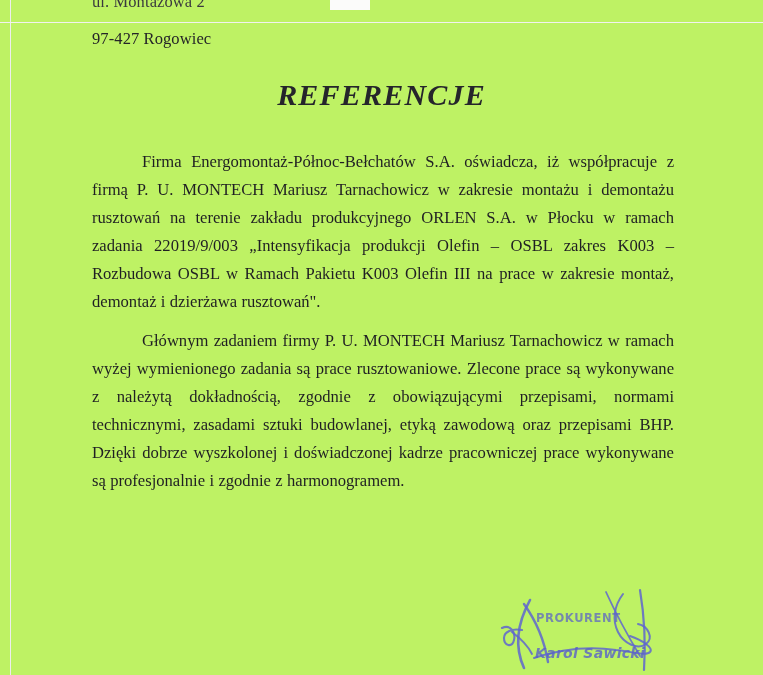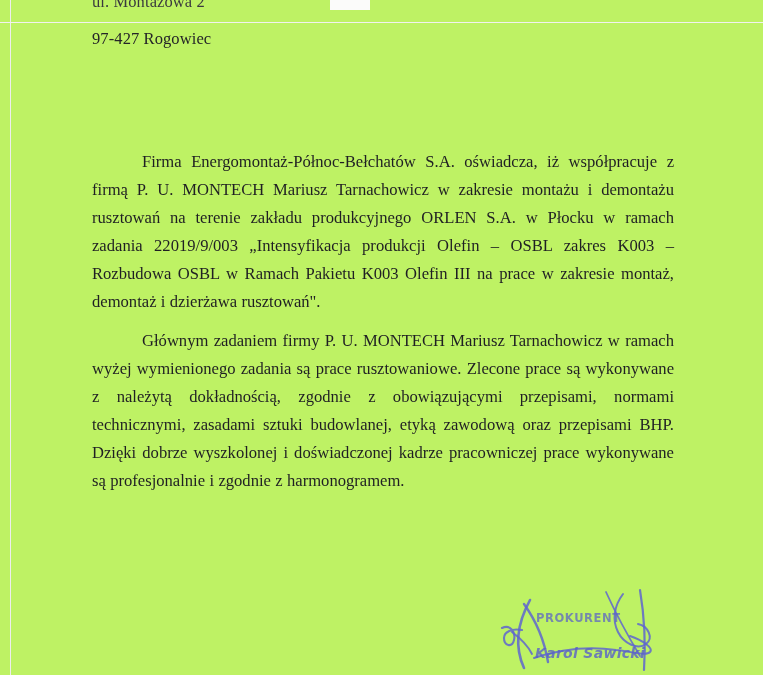--- a/index.html
+++ b/index.html
@@ -147,20 +147,21 @@
 <div id="page">
 
   <div class="scan-edge-left"></div>
   <div class="scan-line-top"></div>
   <div class="scan-line-top2"></div>
 
   <div class="letterhead" id="addr-street">ul. Montażowa 2</div>
 
   <div class="letterhead" id="addr-city">97-427 Rogowiec</div>
 
+  <div id="doc-title">REFERENCJE</div>
 
   <div id="body-text">
     <p class="para" id="para-1">Firma Energomontaż-Północ-Bełchatów S.A. oświadcza, iż współpracuje z firmą P. U. MONTECH Mariusz Tarnachowicz w zakresie montażu i demontażu rusztowań na terenie zakładu produkcyjnego ORLEN S.A. w Płocku w ramach zadania 22019/9/003 „Intensyfikacja produkcji Olefin – OSBL zakres K003 – Rozbudowa OSBL w Ramach Pakietu K003 Olefin III na prace w zakresie montaż, demontaż i dzierżawa rusztowań".</p>
     <p class="para" id="para-2">Głównym zadaniem firmy P. U. MONTECH Mariusz Tarnachowicz w ramach wyżej wymienionego zadania są prace rusztowaniowe. Zlecone prace są wykonywane z należytą dokładnością, zgodnie z obowiązującymi przepisami, normami technicznymi, zasadami sztuki budowlanej, etyką zawodową oraz przepisami BHP. Dzięki dobrze wyszkolonej i doświadczonej kadrze pracowniczej prace wykonywane są profesjonalnie i zgodnie z harmonogramem.</p>
   </div>
 
   <div id="signature-block">
 
     <svg id="signature-svg" viewBox="0 0 200 87" xmlns="http://www.w3.org/2000/svg">
       <g fill="none" stroke="#5f66cf" stroke-opacity="0.85" stroke-linecap="round" stroke-linejoin="round">

